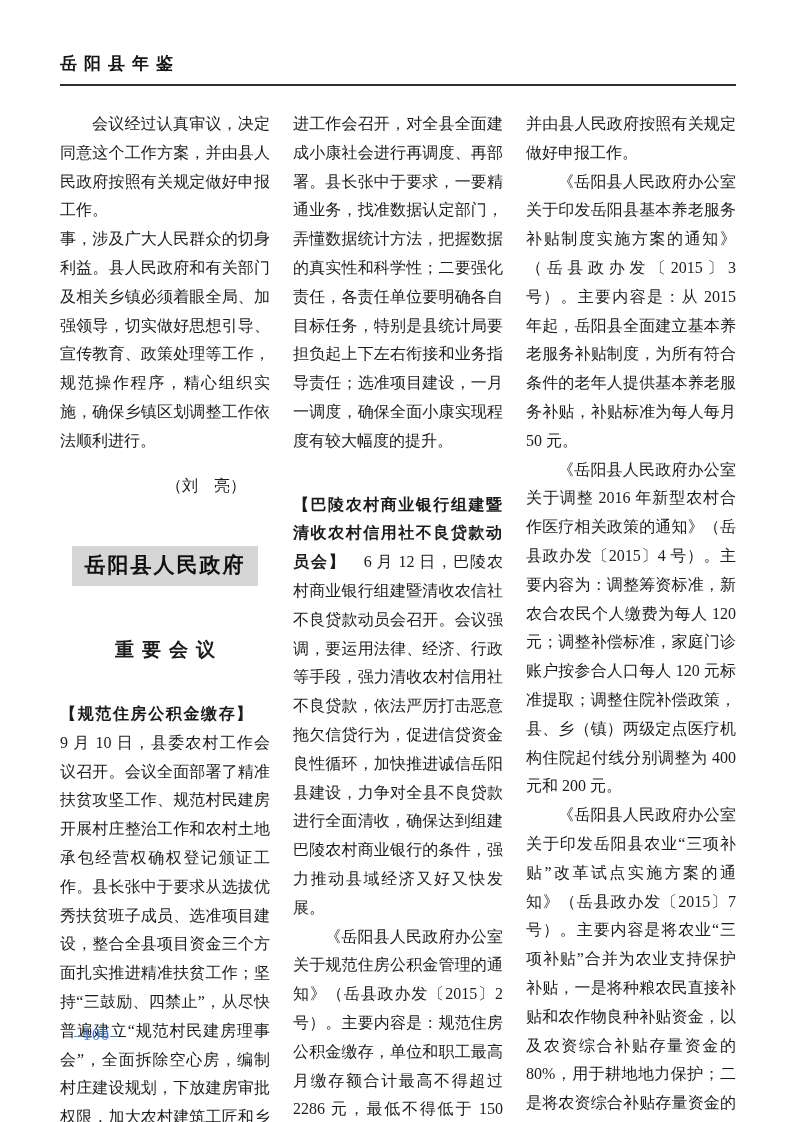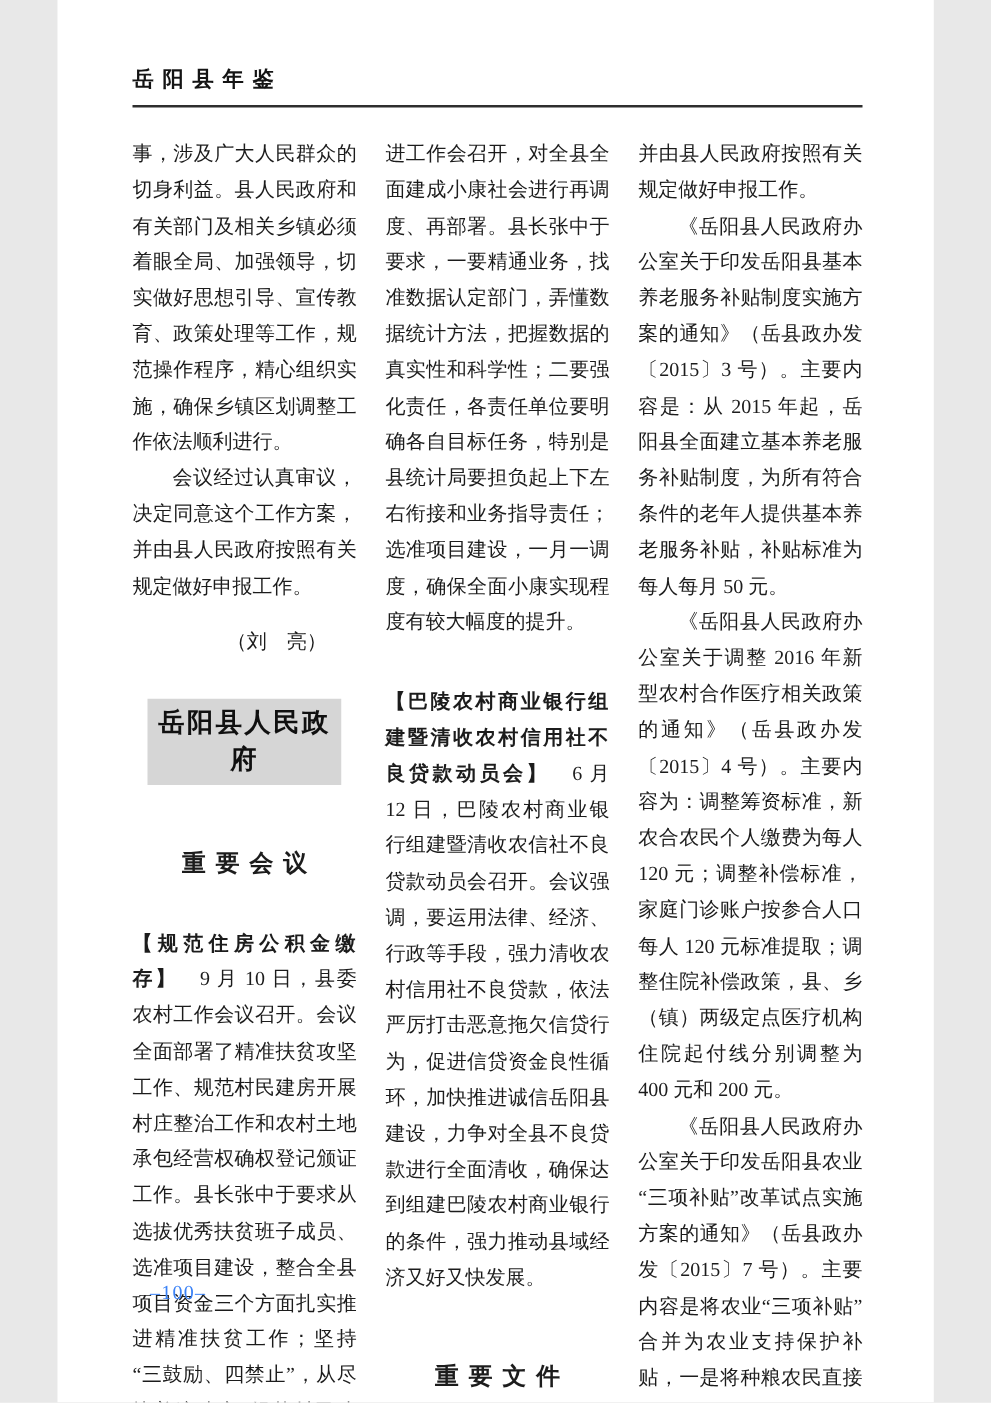--- a/index.html
+++ b/index.html
@@ -1,18 +1,18 @@
 <!DOCTYPE html>
 <html lang="zh"><head>
 <meta charset="utf-8">
 <style>
   html,body{margin:0;padding:0;background:#e8e8e8;}
   .page{
     position:relative;
-    width:701px;height:1122px;
+    width:793px;height:1122px;
     margin:0 auto;
     background:#ffffff;
     box-sizing:border-box;
     padding:52px 57px 0 60px;
     overflow:hidden;
     font-family:"Liberation Serif","DejaVu Serif",serif;
     color:#1c1c1c;
   }
   .masthead{
     font-size:17px;
@@ -46,21 +46,21 @@
     font-weight:700;
     font-family:"Liberation Sans","DejaVu Sans",sans-serif;
     letter-spacing:1px;
   }
   .byline{
     margin:16px;
     text-align:right;
     padding-right:8px;
   }
   .banner{
-    margin:30px 12px 0 12px;
+    margin:46px 12px 0 12px;
     background:#d6d6d6;
     color:#101010;
     font-weight:700;
     font-size:21px;
     text-align:center;
     padding:5px 0 6px 0;
     letter-spacing:2px;
   }
   .section-heading{
     margin:50px 0 34px 0;
@@ -80,31 +80,30 @@
   }
 </style>
 </head>
 <body>
 
 <div class="page">
   <div class="masthead">岳阳县年鉴</div>
   <hr class="masthead-rule">
   <div class="columns">
     <div class="column">
+        <p class="para indent">会议经过认真审议，决定同意这个工作方案，并由县人民政府按照有关规定做好申报工作。</p>
         <p class="para">事，涉及广大人民群众的切身利益。县人民政府和有关部门及相关乡镇必须着眼全局、加强领导，切实做好思想引导、宣传教育、政策处理等工作，规范操作程序，精心组织实施，确保乡镇区划调整工作依法顺利进行。</p>
-        <p class="para indent">会议经过认真审议，决定同意这个工作方案，并由县人民政府按照有关规定做好申报工作。</p>
         <p class="byline">（刘　亮）</p>
         <div class="banner">岳阳县人民政府</div>
         <div class="section-heading">重要会议</div>
         <p class="para entry"><span class="lead">【规范住房公积金缴存】</span>　9 月 10 日，县委农村工作会议召开。会议全面部署了精准扶贫攻坚工作、规范村民建房开展村庄整治工作和农村土地承包经营权确权登记颁证工作。县长张中于要求从选拔优秀扶贫班子成员、选准项目建设，整合全县项目资金三个方面扎实推进精准扶贫工作；坚持“三鼓励、四禁止”，从尽快普遍建立“规范村民建房理事会”，全面拆除空心房，编制村庄建设规划，下放建房审批权限，加大农村建筑工匠和乡镇规划建筑管理站工作人员培训，强化乡镇责任加强督查考核等六个方面全力推进规范村民建房工作。</p>
       </div>
     <div class="column">
         <p class="para">进工作会召开，对全县全面建成小康社会进行再调度、再部署。县长张中于要求，一要精通业务，找准数据认定部门，弄懂数据统计方法，把握数据的真实性和科学性；二要强化责任，各责任单位要明确各自目标任务，特别是县统计局要担负起上下左右衔接和业务指导责任；选准项目建设，一月一调度，确保全面小康实现程度有较大幅度的提升。</p>
         <p class="para entry"><span class="lead">【巴陵农村商业银行组建暨清收农村信用社不良贷款动员会】</span>　6 月 12 日，巴陵农村商业银行组建暨清收农信社不良贷款动员会召开。会议强调，要运用法律、经济、行政等手段，强力清收农村信用社不良贷款，依法严厉打击恶意拖欠信贷行为，促进信贷资金良性循环，加快推进诚信岳阳县建设，力争对全县不良贷款进行全面清收，确保达到组建巴陵农村商业银行的条件，强力推动县域经济又好又快发展。</p>
-        <div class="section-heading">重要文件</div>
         <p class="para indent">《岳阳县人民政府办公室关于规范住房公积金管理的通知》（岳县政办发〔2015〕2 号）。主要内容是：规范住房公积金缴存，单位和职工最高月缴存额合计最高不得超过 2286 元，最低不得低于 150 元；规范住房公积金使用，单位和职工连续足额缴存住房公积金 6 个月（含）以上，可申请住房公积金个人住房贷款；规范住房公积金管理，将住房公积金工作</p>
       </div>
     <div class="column">
         <p class="para">并由县人民政府按照有关规定做好申报工作。</p>
         <p class="para indent">《岳阳县人民政府办公室关于印发岳阳县基本养老服务补贴制度实施方案的通知》（岳县政办发〔2015〕3 号）。主要内容是：从 2015 年起，岳阳县全面建立基本养老服务补贴制度，为所有符合条件的老年人提供基本养老服务补贴，补贴标准为每人每月 50 元。</p>
         <p class="para indent">《岳阳县人民政府办公室关于调整 2016 年新型农村合作医疗相关政策的通知》（岳县政办发〔2015〕4 号）。主要内容为：调整筹资标准，新农合农民个人缴费为每人 120 元；调整补偿标准，家庭门诊账户按参合人口每人 120 元标准提取；调整住院补偿政策，县、乡（镇）两级定点医疗机构住院起付线分别调整为 400 元和 200 元。</p>
         <p class="para indent">《岳阳县人民政府办公室关于印发岳阳县农业“三项补贴”改革试点实施方案的通知》（岳县政办发〔2015〕7 号）。主要内容是将农业“三项补贴”合并为农业支持保护补贴，一是将种粮农民直接补贴和农作物良种补贴资金，以及农资综合补贴存量资金的 80%，用于耕地地力保护；二是将农资综合补贴存量资金的 20%，加上农业“三项补贴”的增量资金，统筹用于支持粮食生产适度规模经营。</p>
       </div>
   </div>
   <div class="page-number">–100–</div>

